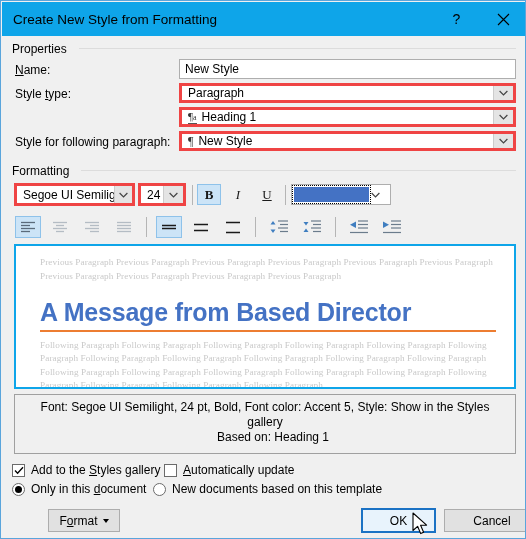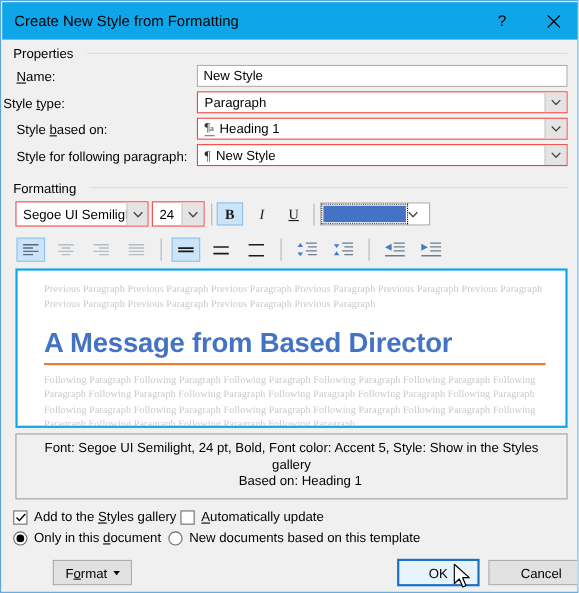--- a/index.html
+++ b/index.html
@@ -92,21 +92,21 @@
     display: flex;
     align-items: center;
     padding-left: 5px;
     white-space: nowrap;
     overflow: hidden;
   }
   .combo {
     position: absolute;
     box-sizing: border-box;
     background: #ffffff;
-    border: 1px solid #ef4444;
+    border: 3px solid #ef4444;
     display: flex;
     align-items: center;
     overflow: hidden;
   }
   .combo .combo-text {
     flex: 1 1 auto;
     padding-left: 6px;
     font-size: 12px;
     color: #000;
     white-space: nowrap;
@@ -329,33 +329,32 @@
       </button>
     </div>
   </div>
 
   <div class="group-label" style="left:11px; top:41px;">Properties</div>
   <div class="group-rule" style="left:78px; top:47px; width:437px;"></div>
 
   <div class="field-label" style="left:14px; top:62px;"><u>N</u>ame:</div>
   <div class="textbox" style="left:178px; top:58px; width:337px; height:20px;">New Style</div>
 
-  <div class="field-label" style="left:2px; top:86px;">Style <u>t</u>ype:</div>
+  <div class="field-label" style="left:14px; top:86px;">Style <u>t</u>ype:</div>
   <div class="combo" style="left:178px; top:82px; width:337px; height:20px;">
     <div class="combo-text">
         <span>Paragraph</span>
       </div>
     <div class="arrow-btn">
       <svg class="chev" viewBox="0 0 9 6">
           <path d="M0.6 1 L4.5 5 L8.4 1" stroke="#444" stroke-width="1.2" fill="none"></path>
         </svg>
     </div>
   </div>
 
-  <div class="field-label" style="left:14px; top:110px;">Style <u>b</u>ased on:</div>
   <div class="combo" style="left:178px; top:106px; width:337px; height:20px;">
     <div class="combo-text">
       <span class="style-glyph linked">¶<sub>a</sub></span>
       <span>Heading 1</span>
     </div>
     <div class="arrow-btn">
       <svg class="chev" viewBox="0 0 9 6">
           <path d="M0.6 1 L4.5 5 L8.4 1" stroke="#444" stroke-width="1.2" fill="none"></path>
         </svg>
     </div>

